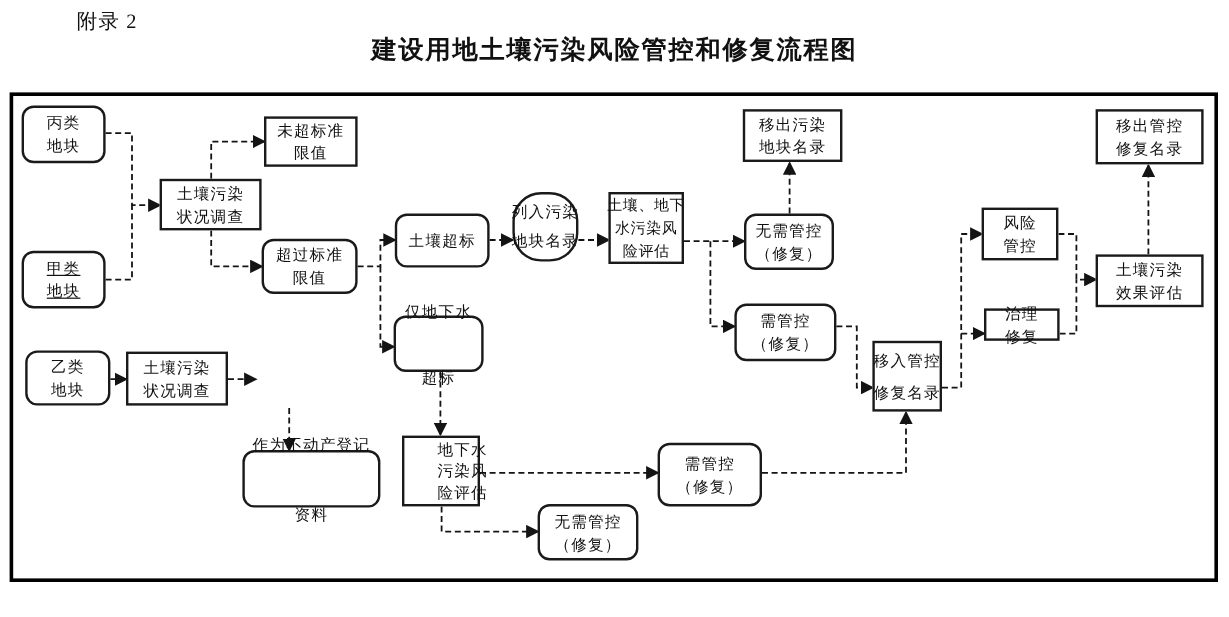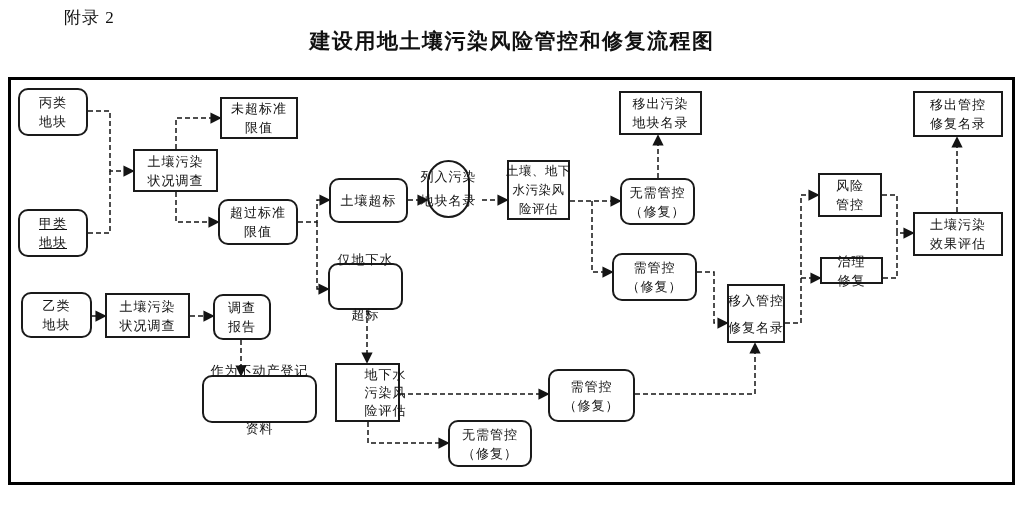--- a/index.html
+++ b/index.html
@@ -91,36 +91,32 @@
       <div class="line" data-name="node-label-line">限值</div>
     </div>
     <div class="node rounded" data-name="node-plot-class-b" style="left: 21px; top: 292px; width: 71px; height: 46px;">
       <div class="line" data-name="node-label-line">乙类</div>
       <div class="line" data-name="node-label-line">地块</div>
     </div>
     <div class="node rect" data-name="node-soil-survey-2" style="left: 105px; top: 293px; width: 85px; height: 45px;">
       <div class="line" data-name="node-label-line">土壤污染</div>
       <div class="line" data-name="node-label-line">状况调查</div>
     </div>
-    <div class="node rounded" data-name="node-survey-report" style="left: 213px; top: 294px; width: 58px; height: 46px;">
-      <div class="line" data-name="node-label-line">调查</div>
-      <div class="line" data-name="node-label-line">报告</div>
-    </div>
     <div class="node rounded" data-name="node-realty-registration" style="left: 202px; top: 375px; width: 115px; height: 48px; gap: 39px;">
       <div class="line" data-name="node-label-line">作为不动产登记</div>
       <div class="line" data-name="node-label-line">资料</div>
     </div>
     <div class="node rounded" data-name="node-soil-exceed" style="left: 329px; top: 178px; width: 79px; height: 45px;">
       <div class="line" data-name="node-label-line">土壤超标</div>
     </div>
     <div class="node rounded" data-name="node-groundwater-only-exceed" style="left: 328px; top: 263px; width: 75px; height: 47px; gap: 36px;">
       <div class="line" data-name="node-label-line">仅地下水</div>
       <div class="line" data-name="node-label-line">超标</div>
     </div>
-    <div class="node rect" data-name="node-polluted-list" style="left: 427px; top: 160px; width: 43px; height: 58px; border-radius: 24px;">
+    <div class="node rect" data-name="node-polluted-list" style="left: 427px; top: 160px; width: 55px; height: 58px; border-radius: 24px;">
       <div class="line" data-name="node-label-line">列入污染</div>
       <div class="line" data-name="node-label-line">地块名录</div>
     </div>
     <div class="node rect" data-name="node-soil-gw-risk-assessment" style="left: 507px; top: 160px; width: 63px; height: 60px;">
       <div class="line" data-name="node-label-line">土壤、地下</div>
       <div class="line" data-name="node-label-line">水污染风</div>
       <div class="line" data-name="node-label-line">险评估</div>
     </div>
     <div class="node rect" data-name="node-remove-polluted-list" style="left: 619px; top: 91px; width: 83px; height: 44px;">
       <div class="line" data-name="node-label-line">移出污染</div>

